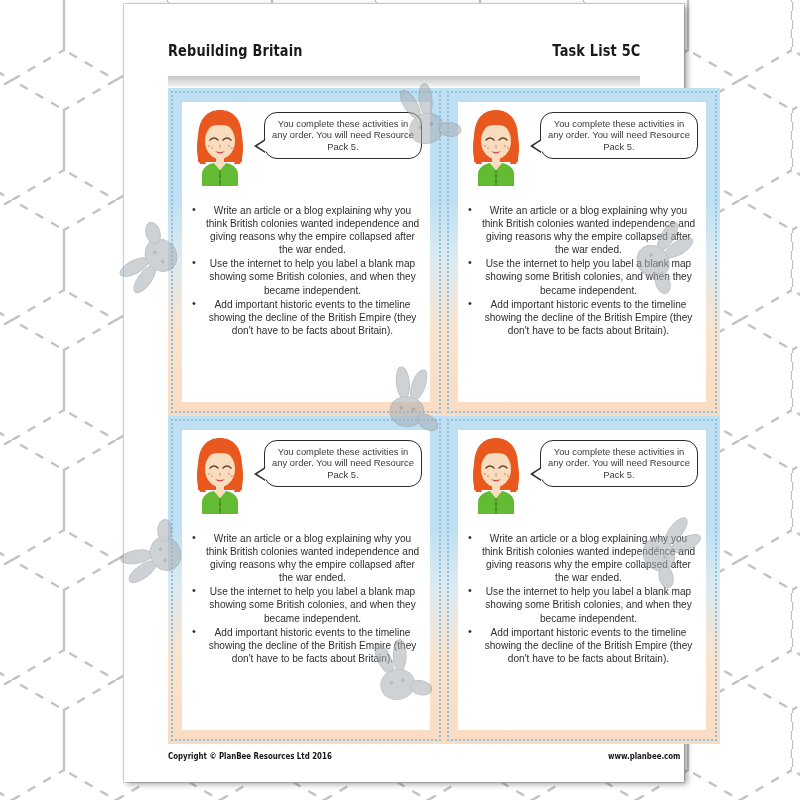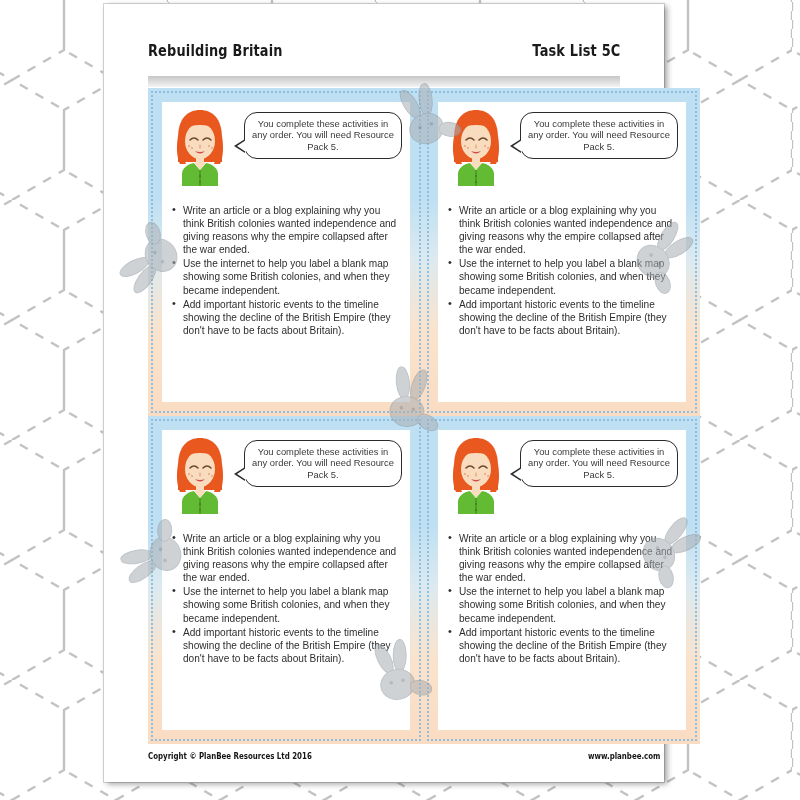--- a/index.html
+++ b/index.html
@@ -14,21 +14,21 @@
   #wallpaper{
     position:absolute;inset:0;
     background-color:#ffffff;
     overflow:hidden;
   }
   #wallpaper svg{position:absolute;top:-40px;left:-40px;width:900px;height:900px;}
 
   
   #sheet{
     position:absolute;
-    left:104px;top:4px;width:560px;height:778px;
+    left:124px;top:4px;width:560px;height:778px;
     background:#ffffff;
     box-shadow:3px 2px 6px rgba(0,0,0,.38), 0 0 0 1px #d8d8d8;
   }
 
   
   #header{
     position:absolute;left:0;top:26px;width:100%;height:42px;
     display:flex;align-items:center;justify-content:space-between;
     padding:0 44px;box-sizing:border-box;
   }
@@ -100,21 +100,21 @@
   }
   .bubble p{margin:0;}
 
   
   ul.tasks{
     list-style:none;margin:18px 0 0 0;padding:0;
     font-family:"Liberation Sans", sans-serif;
     font-size:10.1px;line-height:13.1px;color:#2e2e2e;
   }
   ul.tasks li{
-    position:relative;padding-left:13px;margin-bottom:1px;
+    position:relative;padding-left:13px;margin-bottom:1px;text-align:center;
   }
   ul.tasks li::before{
     content:"\2022";position:absolute;left:2px;top:-1px;
     font-size:11px;color:#2e2e2e;
   }
 
   
   #footer{
     position:absolute;left:44px;top:748px;width:512px;
     display:flex;align-items:center;justify-content:space-between;

